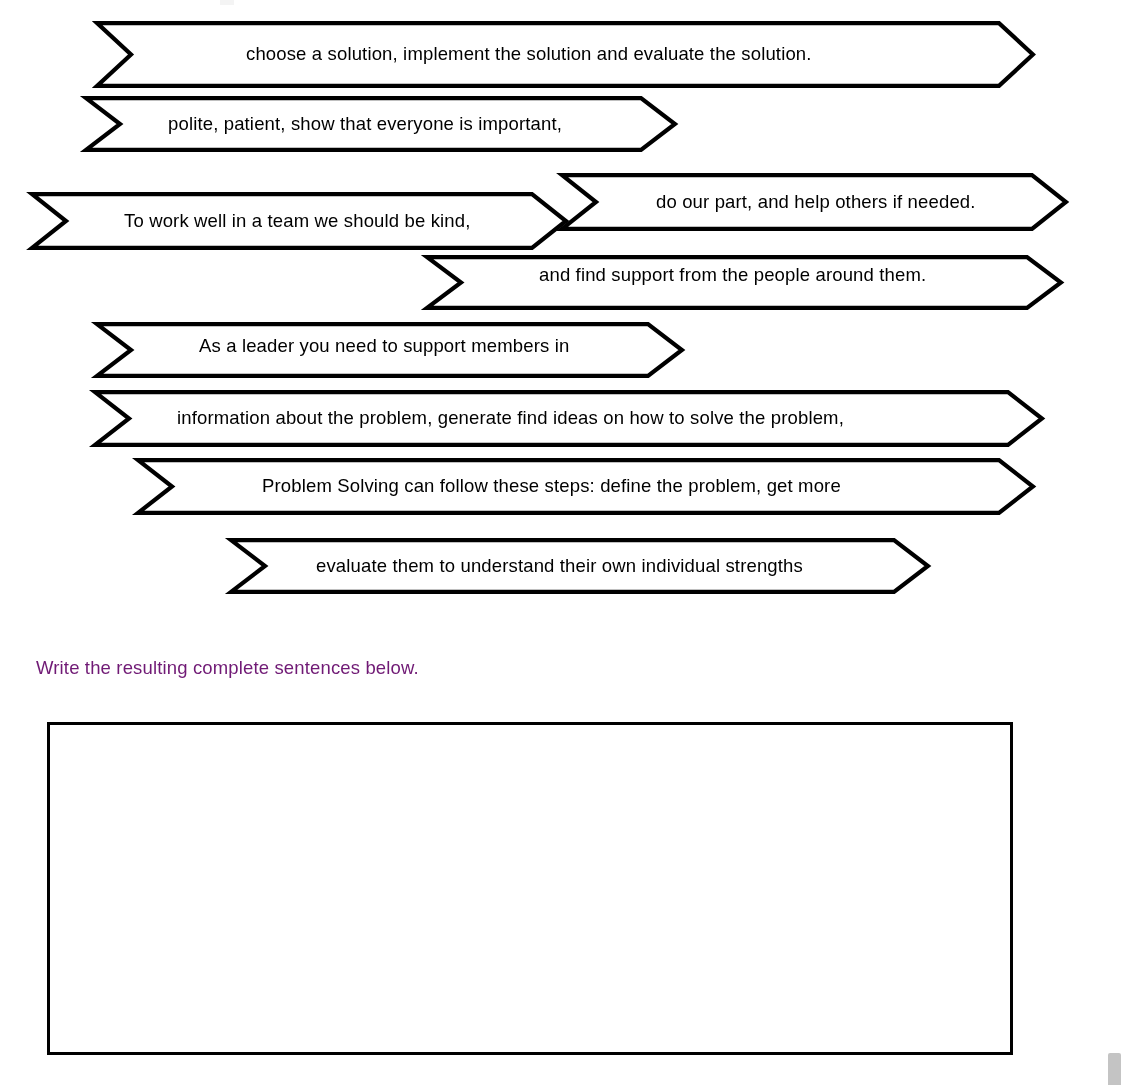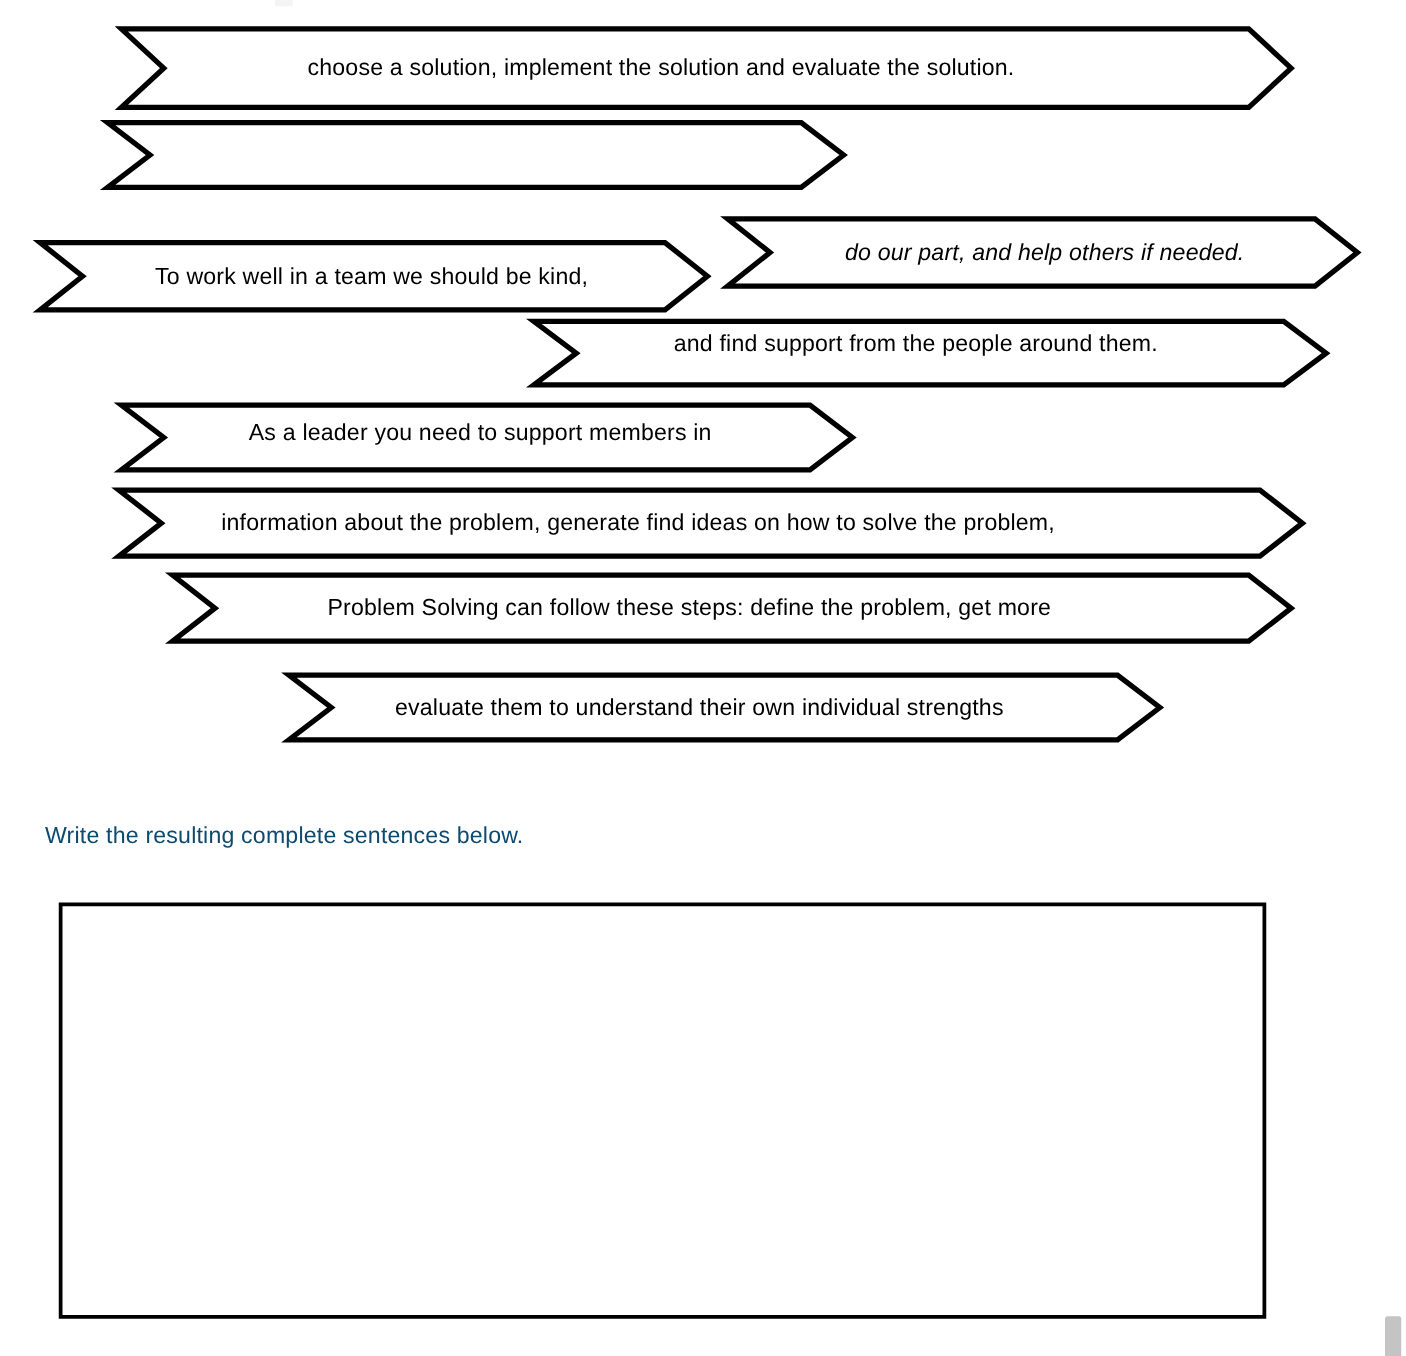--- a/index.html
+++ b/index.html
@@ -52,21 +52,21 @@
     pointer-events: none;
   }
 
   
   #instruction {
     position: absolute;
     left: 36px;
     top: 657px;
     font-size: 18.5px;
     letter-spacing: 0.15px;
-    color: #0c4a6e;
+    color: #701a75;
     white-space: nowrap;
   }
 
   
   #answer-box {
     position: absolute;
     left: 47px;
     top: 722px;
     width: 966px;
     height: 333px;
@@ -105,28 +105,29 @@
       <div class="chevron" style="left: 95px; top: 21px; width: 940px; height: 67px; text-decoration: underline;">
         <svg width="940" height="67" viewBox="0 0 940 67">
           <polygon points="2.1,2.1 904,2.1 937.9,33.5 904,64.9 2.1,64.9 36,33.5" fill="#ffffff" stroke="#000000" stroke-width="4.2" stroke-linejoin="miter"></polygon>
         </svg>
         <div class="ctext" style="left: 151px;">choose  a solution,  implement  the solution  and evaluate the solution.</div>
       </div>
       <div class="chevron" style="left: 84px; top: 96px; width: 593px; height: 56px;">
         <svg width="593" height="56" viewBox="0 0 593 56">
           <polygon points="2.1,2.1 557,2.1 590.9,28 557,53.9 2.1,53.9 36,28" fill="#ffffff" stroke="#000000" stroke-width="4.2" stroke-linejoin="miter"></polygon>
         </svg>
+        <div class="ctext" style="left: 84px;">polite,  patient, show  that everyone is important,</div>
       </div>
       <div class="chevron" style="left: 30px; top: 192px; width: 538px; height: 58px;">
         <svg width="538" height="58" viewBox="0 0 538 58">
           <polygon points="2.1,2.1 502,2.1 535.9,29 502,55.9 2.1,55.9 36,29" fill="#ffffff" stroke="#000000" stroke-width="4.2" stroke-linejoin="miter"></polygon>
         </svg>
         <div class="ctext" style="left: 94px;">To work well in a team  we should  be  kind,</div>
       </div>
-      <div class="chevron" style="left: 580px; top: 173px; width: 508px; height: 58px; font-style: italic;">
+      <div class="chevron" style="left: 560px; top: 173px; width: 508px; height: 58px;">
         <svg width="508" height="58" viewBox="0 0 508 58">
           <polygon points="2.1,2.1 472,2.1 505.9,29 472,55.9 2.1,55.9 36,29" fill="#ffffff" stroke="#000000" stroke-width="4.2" stroke-linejoin="miter"></polygon>
         </svg>
         <div class="ctext" style="left: 96px;">do  our part, and  help others if needed.</div>
       </div>
       <div class="chevron" style="left: 425px; top: 255px; width: 638px; height: 41px;">
         <svg width="638" height="55" viewBox="0 0 638 55">
           <polygon points="2.1,2.1 602,2.1 635.9,27.5 602,52.9 2.1,52.9 36,27.5" fill="#ffffff" stroke="#000000" stroke-width="4.2" stroke-linejoin="miter"></polygon>
         </svg>
         <div class="ctext" style="left: 114px;">and find  support  from  the people  around  them.</div>

